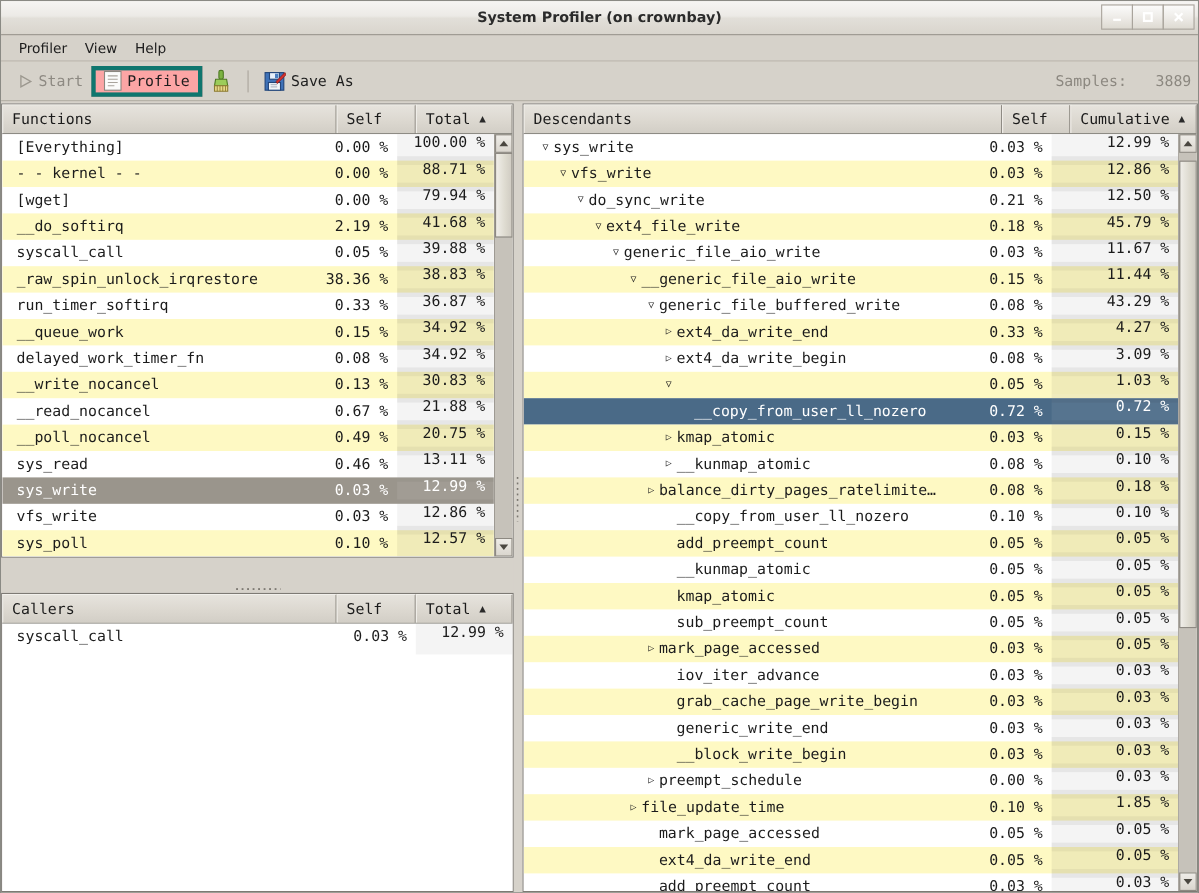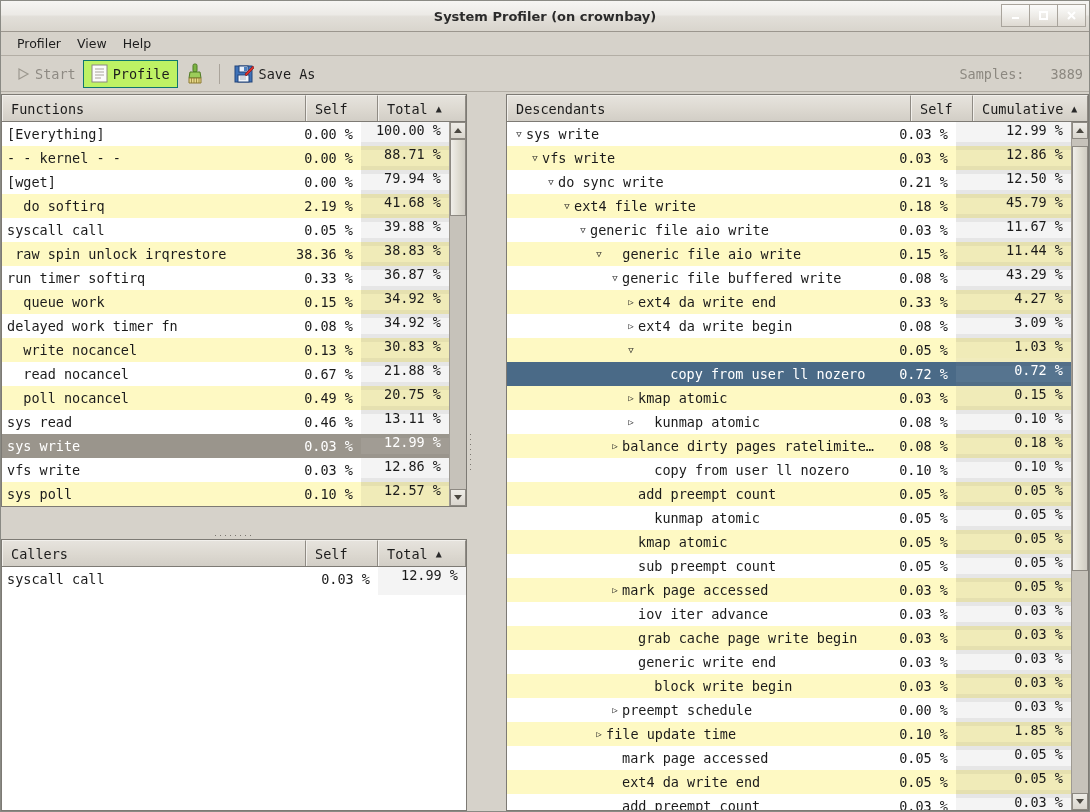--- a/index.html
+++ b/index.html
@@ -75,22 +75,22 @@
     position: relative;
     border-bottom: 1px solid #b3aea5;
   }
   .tb-item {
     display: flex; align-items: center; gap: 5px;
     padding: 3px 7px;
     font-size: 13.5px; color: #1d1d1d;
     height: 28px;
   }
   .tb-item.pressed {
-    background: #bef264;
-    border: 1px solid #0f766e;
+    background: #fca5a5;
+    border: 4px solid #0f766e;
   }
   .tb-item.disabled { color: #8e8a83; }
   .tb-sep {
     width: 1px; height: 20px;
     background: #aaa49b;
     margin: 0 7px;
   }
   .tb-label { font-family: "DejaVu Sans Mono", monospace; }
   .samples {
     position: absolute; right: 6px; top: 50%;
@@ -174,21 +174,21 @@
     white-space: nowrap;
   }
   .row.alt { background: #fef9c3; }
   .row.sel-grey { background: #9a958c; color: #ffffff; }
   .row.sel-blue { background: #4a6a87; color: #ffffff; }
   .cell-name {
     flex: 1 1 auto;
     min-width: 0;
     overflow: hidden;
     text-overflow: ellipsis;
-    padding-left: 5px;
+    padding-left: 13px;
     display: flex; align-items: center;
   }
   .cell-num {
     text-align: right;
     padding-right: 8px;
     flex: 0 0 auto;
   }
   
   .row .cell-num.band { background: rgba(0,0,0,0.045); height: 32px; line-height: 24px; }
   .row.alt .cell-num.band { background: rgba(0,0,0,0.055); }
@@ -525,21 +525,21 @@
           </div>
         </div>
       </div>
     </div>
 
     <div class="vsplitter">
       <div class="grip"></div>
     </div>
 
     <div class="right-pane">
-      <div class="tree" style="flex:1 1 auto;margin-left:31px;">
+      <div class="tree" style="flex:1 1 auto;">
         <div class="hdr">
           <div class="hdr-cell grow">
             <span>Descendants</span>
           </div>
           <div class="hdr-cell d-self">
             <span>Self</span>
           </div>
           <div class="hdr-cell d-cum">
             <span>Cumulative</span>
             <span class="sortmark">▲</span>

